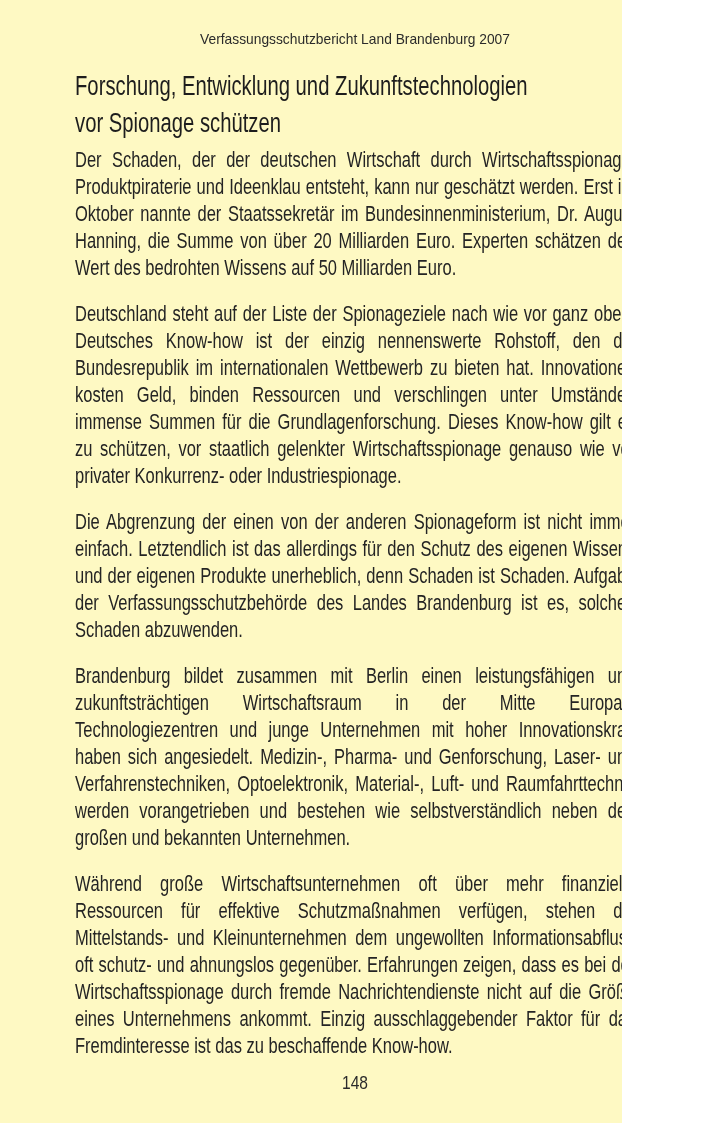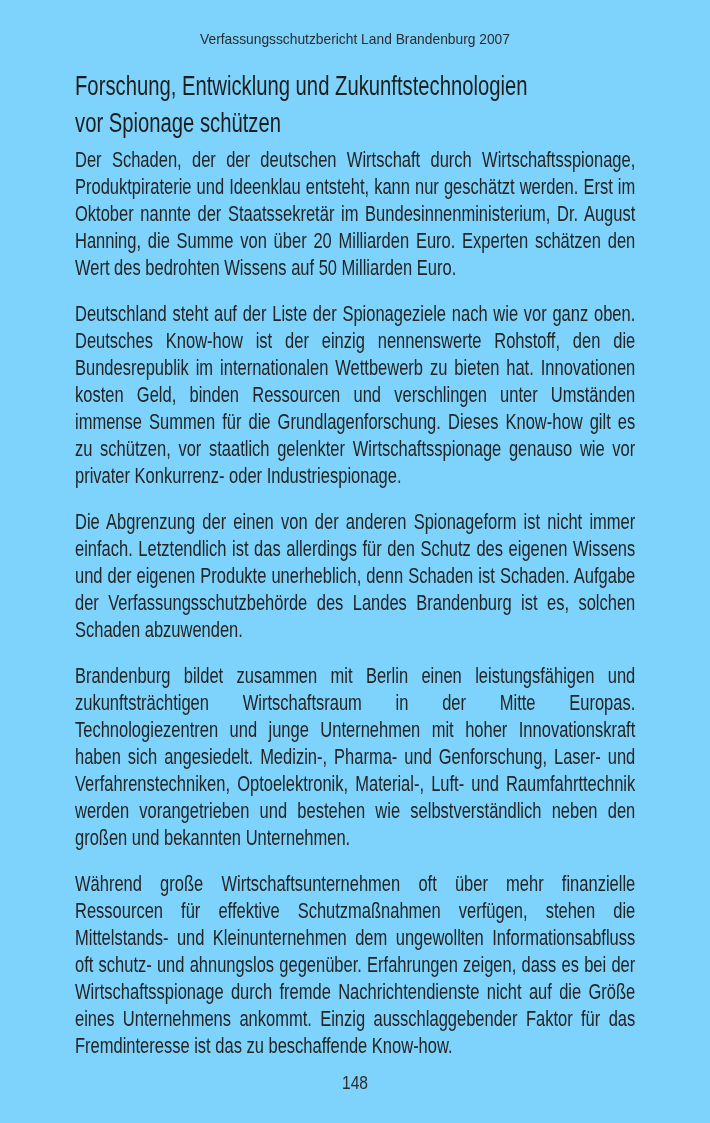--- a/index.html
+++ b/index.html
@@ -2,23 +2,23 @@
 <html lang="de"><head>
 <meta charset="utf-8">
 <style>
   html, body {
     margin: 0;
     padding: 0;
     background: #ffffff;
   }
   .page {
     position: relative;
-    width: 710px;
+    width: 622px;
     height: 1123px;
-    background: #7dd3fc;
+    background: #fef9c3;
     overflow: hidden;
     font-family: "Liberation Sans", sans-serif;
     color: #262626;
   }
   
   .running-header {
     position: absolute;
     top: 30px;
     left: 0;
     width: 710px;

